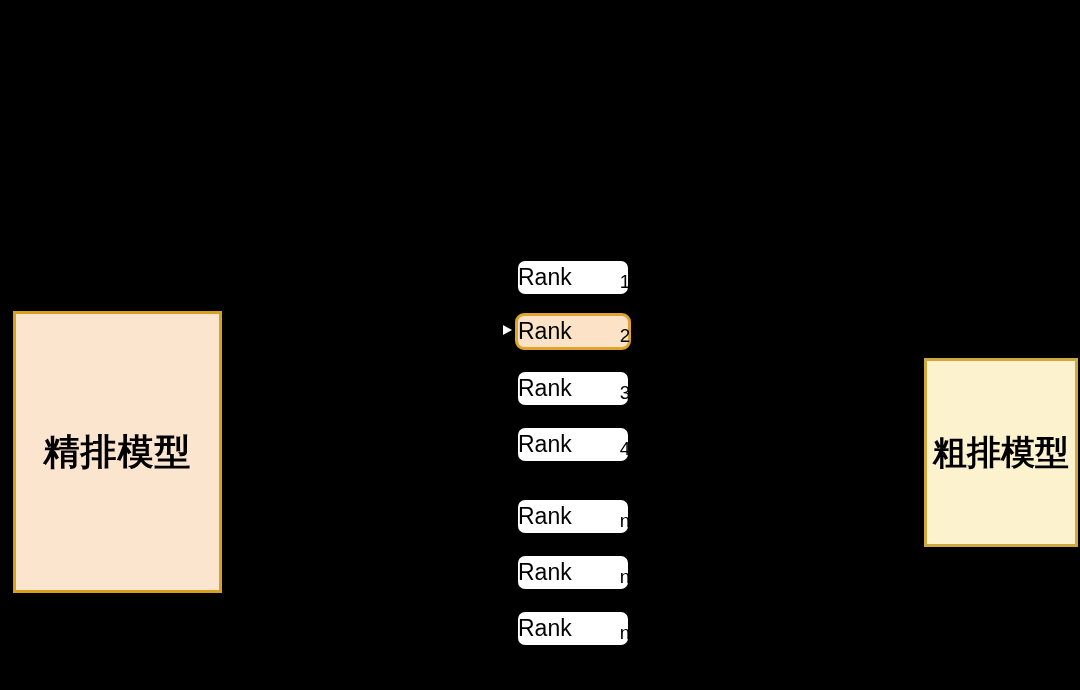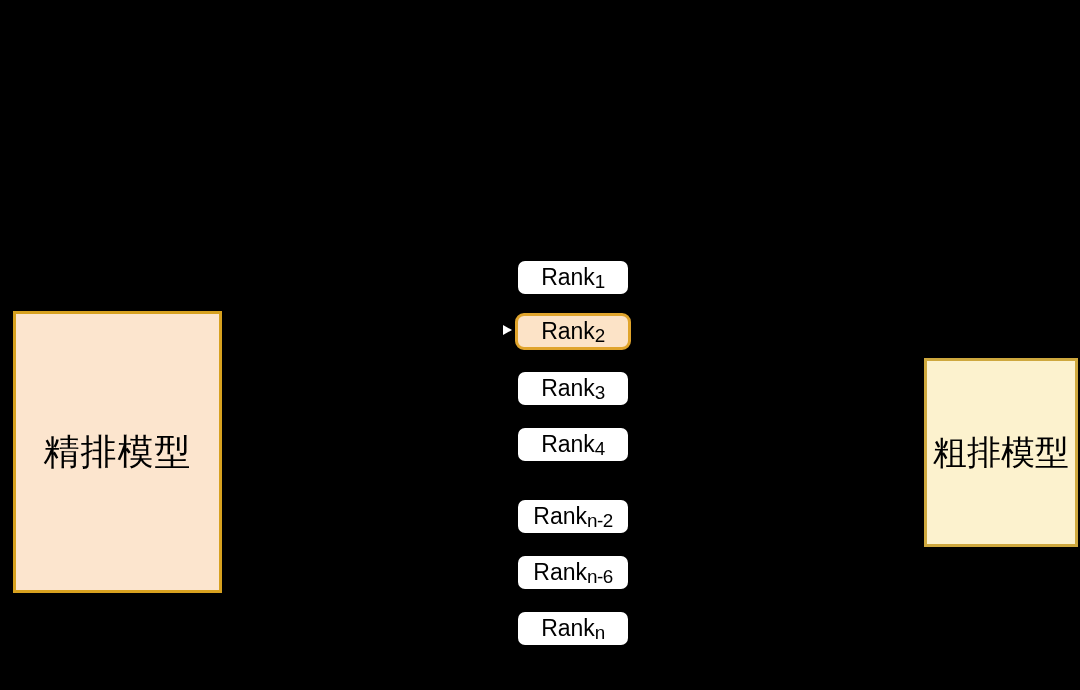--- a/index.html
+++ b/index.html
@@ -24,21 +24,21 @@
   }
   .canvas { position: absolute; inset: 0; }
 
   .big-box {
     position: absolute;
     box-sizing: border-box;
     display: flex;
     align-items: center;
     justify-content: center;
     color: var(--text);
-    font-weight: 400;
+    font-weight: 700;
     letter-spacing: 1px;
   }
   .big-box.left {
     left: 13px; top: 311px;
     width: 209px; height: 282px;
     background: var(--left-fill);
     border: 3px solid var(--left-border);
     font-size: 36px;
   }
   .big-box.right {
@@ -53,24 +53,25 @@
   .rank-column { position: absolute; inset: 0; }
   .rank-item {
     position: absolute;
     left: 518px;
     width: 110px; height: 33px;
     box-sizing: border-box;
     background: var(--item-fill);
     border-radius: 7px;
     display: flex;
     align-items: center;
-    justify-content: center;
+    justify-content: flex-start;
     color: var(--text);
     font-size: 23px;
     white-space: nowrap;
+    gap: 48px;
   }
   .rank-item.highlight {
     left: 515px;
     width: 116px; height: 37px;
     background: var(--hl-fill);
     border: 3px solid var(--hl-border);
     border-radius: 9px;
   }
   .rank-item:nth-child(1) { top: 261px; }
   .rank-item:nth-child(2) { top: 313px; }

